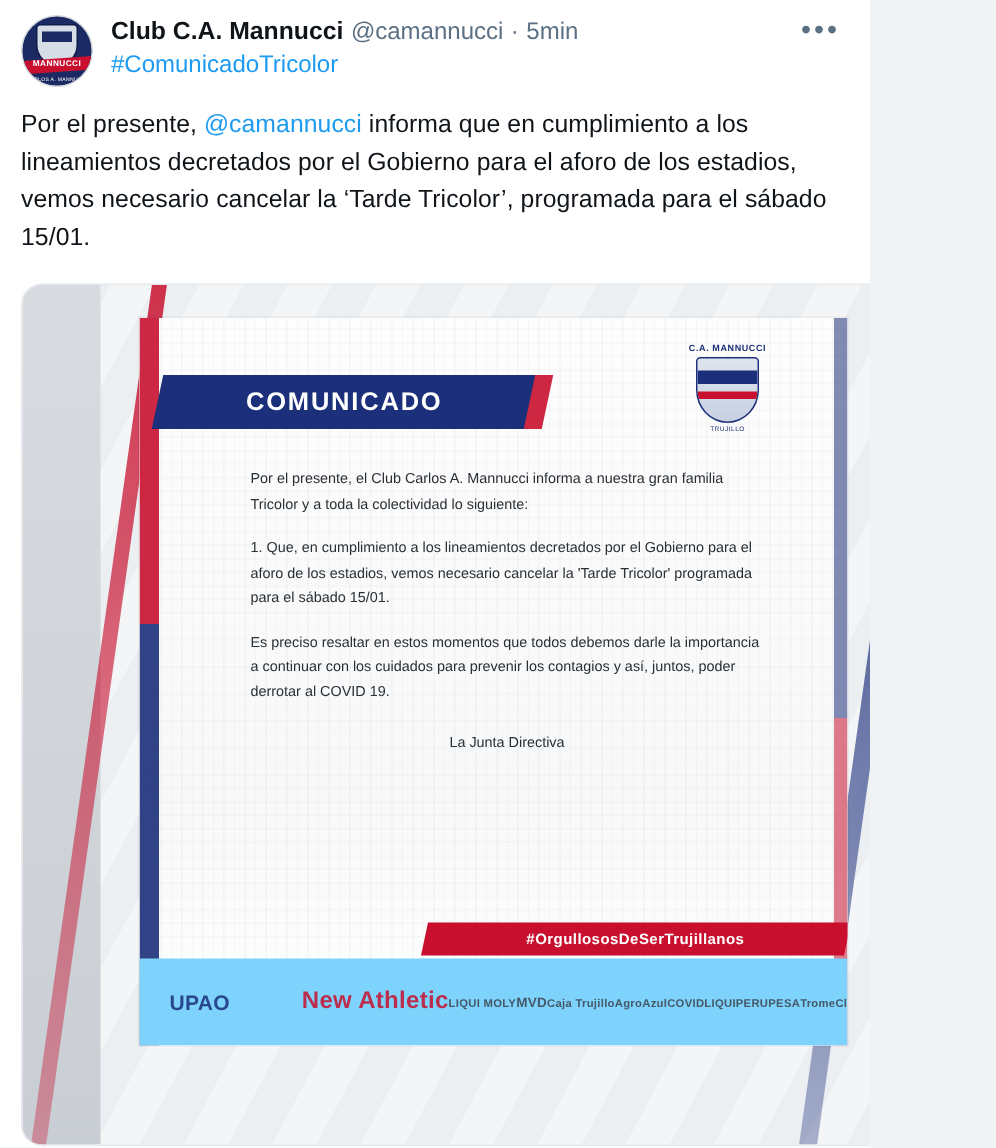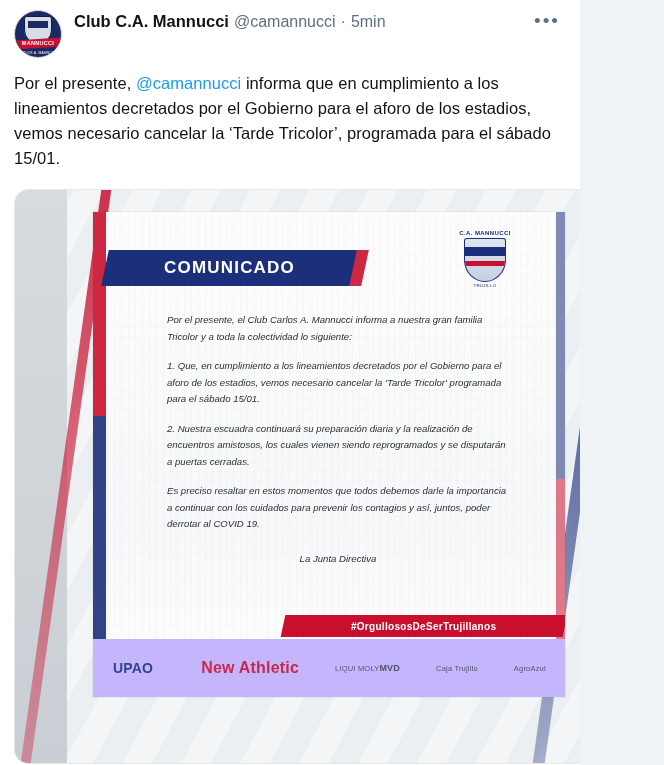--- a/index.html
+++ b/index.html
@@ -300,21 +300,20 @@
     left: 74px;
     right: 56px;
     top: 100px;
     font-size: 9.6px;
     line-height: 1.72;
     color: #2a2f36;
     font-family: "Liberation Sans", sans-serif;
   }
   .doc-body p {
     margin: 0 0 13px 0;
-    font-style: italic;
   }
   .doc-body p.signature {
     text-align: center;
     margin-top: 18px;
   }
   .red-footer {
     position: absolute;
     left: 190px;
     right: 0;
     bottom: 60px;
@@ -331,38 +330,38 @@
     font-weight: bold;
     font-size: 10px;
     letter-spacing: 0.3px;
   }
   .sponsors {
     position: absolute;
     left: 0;
     right: 0;
     bottom: 0;
     height: 58px;
-    background: #c4b5fd;
+    background: #7dd3fc;
     display: flex;
     align-items: center;
     justify-content: space-around;
     padding: 0 20px;
     box-sizing: border-box;
   }
   .sponsor {
     font-size: 9px;
     color: #3b4350;
     font-weight: bold;
     letter-spacing: 0.2px;
     opacity: 0.85;
     white-space: nowrap;
   }
   .sponsor.s0 { font-size: 14px; color: #1b2f7a; }
   .sponsor.s1 { color: #c8102e; font-size: 16px; padding-left: 48px; }
-  .sponsor.small { font-size: 7.5px; font-weight: normal; margin-left: 36px; }
+  .sponsor.small { font-size: 7.5px; font-weight: bold; }
 </style>
 </head>
 <body>
 
 <div class="tweet-card">
 
   <div class="tweet-header">
 
     <div class="avatar">
       <div class="crest"></div>
@@ -371,20 +370,21 @@
       <div class="sub-text">CARLOS A. MANNUCCI</div>
     </div>
 
     <div class="header-main">
       <div class="name-line">
         <span class="display-name">Club C.A. Mannucci</span>
         <span class="handle">@camannucci</span>
         <span class="sep">·</span>
         <span class="timestamp">5min</span>
       </div>
+      <div class="hashtag-line">#ComunicadoTricolor</div>
     </div>
 
     <div class="more-icon">•••</div>
   </div>
 
   <div class="tweet-text">
     <span>Por el presente, </span><span class="mention">@camannucci</span><span> informa que en cumplimiento a los lineamientos decretados por el Gobierno para el aforo de los estadios, vemos necesario cancelar la ‘Tarde Tricolor’, programada para el sábado 15/01.</span>
   </div>
 
   <div class="media">
@@ -407,21 +407,20 @@
         <div class="dc-shield">
           <div class="bar"></div>
           <div class="bar2"></div>
         </div>
         <div class="dc-label2">TRUJILLO</div>
       </div>
 
       <div class="doc-body">
         <p>Por el presente, el Club Carlos A. Mannucci informa a nuestra gran familia Tricolor y a toda la colectividad lo siguiente:</p>
         <p>1. Que, en cumplimiento a los lineamientos decretados por el Gobierno para el aforo de los estadios, vemos necesario cancelar la 'Tarde Tricolor' programada para el sábado 15/01.</p>
-        <p>2. Nuestra escuadra continuará su preparación diaria y la realización de encuentros amistosos, los cuales vienen siendo reprogramados y se disputarán a puertas cerradas.</p>
         <p>Es preciso resaltar en estos momentos que todos debemos darle la importancia a continuar con los cuidados para prevenir los contagios y así, juntos, poder derrotar al COVID 19.</p>
         <p class="signature">La Junta Directiva</p>
       </div>
 
       <div class="red-footer">
         <span>#OrgullososDeSerTrujillanos</span>
       </div>
 
       <div class="sponsors">
         <span class="sponsor s0">UPAO</span>

